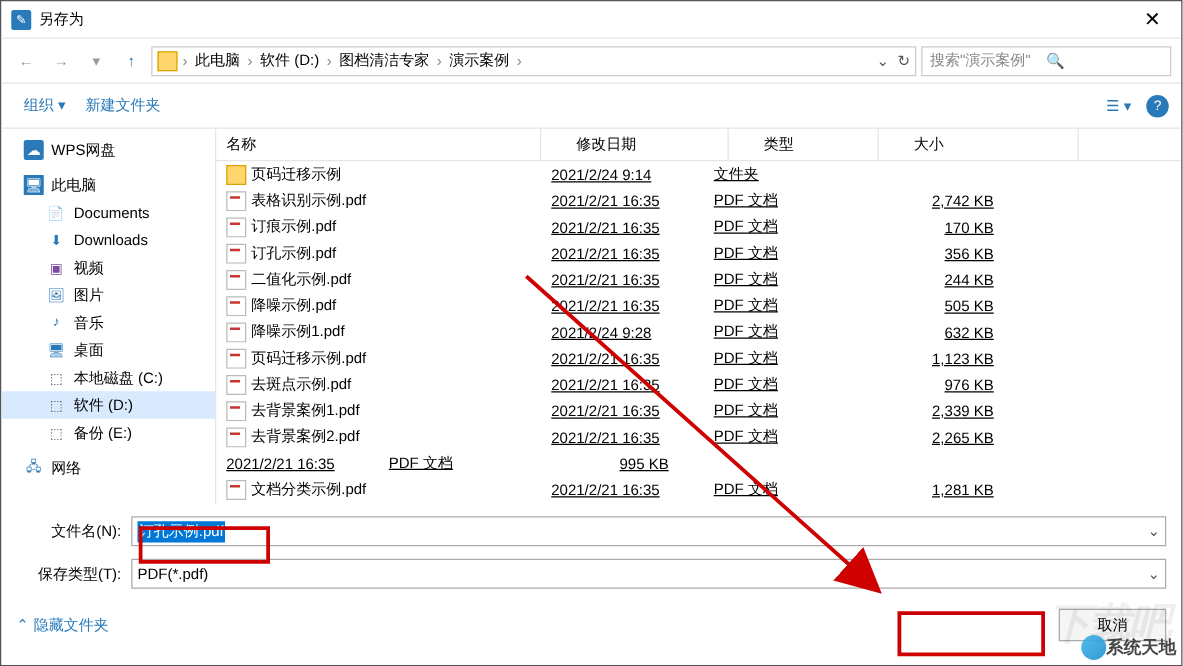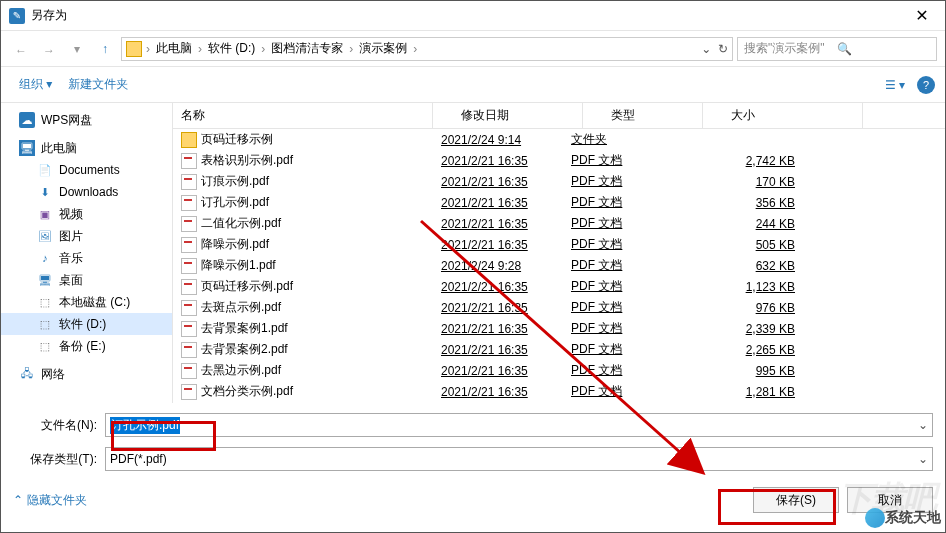--- a/index.html
+++ b/index.html
@@ -236,21 +236,20 @@
           <div class="fcell c-type">PDF 文档</div>
           <div class="fcell c-size" style="text-align:right;width:140px">2,339 KB</div>
         </div>
         <div class="frow">
           <div class="fcell c-name"><span class="f-icon pdf-ico"></span><span class="f-name">去背景案例2.pdf</span></div>
           <div class="fcell c-date">2021/2/21 16:35</div>
           <div class="fcell c-type">PDF 文档</div>
           <div class="fcell c-size" style="text-align:right;width:140px">2,265 KB</div>
         </div>
         <div class="frow">
-          <div class="fcell c-name"><span class="f-icon pdf-ico"></span><span class="f-name">去黑边示例.pdf</span></div>
           <div class="fcell c-date">2021/2/21 16:35</div>
           <div class="fcell c-type">PDF 文档</div>
           <div class="fcell c-size" style="text-align:right;width:140px">995 KB</div>
         </div>
         <div class="frow">
           <div class="fcell c-name"><span class="f-icon pdf-ico"></span><span class="f-name">文档分类示例.pdf</span></div>
           <div class="fcell c-date">2021/2/21 16:35</div>
           <div class="fcell c-type">PDF 文档</div>
           <div class="fcell c-size" style="text-align:right;width:140px">1,281 KB</div>
         </div>
@@ -272,21 +271,20 @@
       <span>PDF(*.pdf)</span>
       <span class="drop-arrow">⌄</span>
     </div>
   </div>
   <div class="actions">
     <span class="hide-folders">
         <span>⌃</span>
         <span>隐藏文件夹</span>
       </span>
     <span class="spacer"></span>
-    <span class="btn">保存(S)</span>
     <span class="btn">取消</span>
   </div>
 </div>
 
 <div class="red-box rb1"></div>
 <div class="red-box rb2"></div>
 <svg class="arrow-svg">
   <defs>
       <marker id="ah" markerWidth="12" markerHeight="12" refX="10" refY="6" orient="auto">
         <path d="M0,0 L12,6 L0,12 Z" fill="#ce0000"></path>

